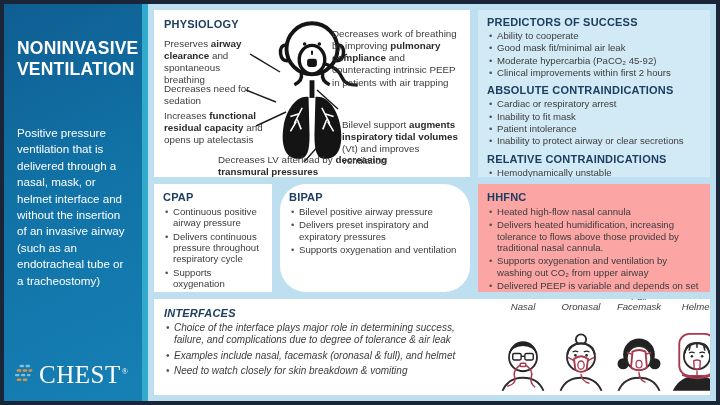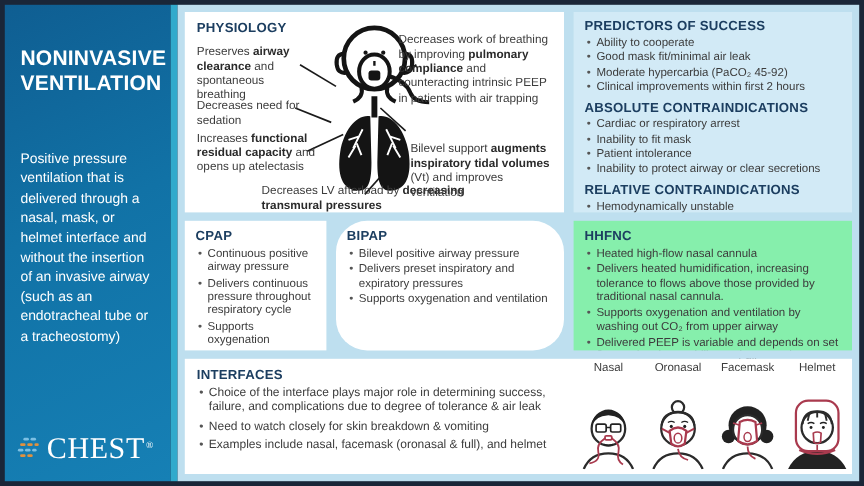--- a/index.html
+++ b/index.html
@@ -24,21 +24,21 @@
   .logo-text{font-family:"Liberation Serif","DejaVu Serif",serif;font-size:25px;color:#fff;letter-spacing:.5px;}
   .logo-reg{font-size:8px;vertical-align:super;margin-left:1px;}
   
   .main{
     flex:1;background:#bedfef;padding:6px;box-sizing:border-box;
     display:grid;grid-template-columns:118px 190px 232px;
     grid-template-rows:167px 108px 1fr;gap:7px 8px;
   }
   .panel{background:#ffffff;box-sizing:border-box;padding:7px 9px;overflow:hidden;}
   .panel-blue{background:#d2eaf6;}
-  .panel-paleblue{background:#86efac;}
+  .panel-paleblue{background:#fca5a5;}
   .panel-title{font-size:11px;font-weight:bold;color:#1c3e60;margin:0 0 3px 0;letter-spacing:.2px;}
   .bullets{margin:0;padding:0;list-style:none;font-size:9.6px;color:#3c3c3c;line-height:1.18;}
   .bullets li{position:relative;padding-left:10px;margin-bottom:2px;}
   .bullets li::before{content:"•";position:absolute;left:2px;top:0;color:#555;}
   
   .physio{grid-column:1/3;grid-row:1;position:relative;padding:0;}
   .physio .panel-title{position:absolute;left:10px;top:8px;}
   .note{position:absolute;font-size:9.8px;color:#3c3c3c;line-height:1.24;}
   .note b{color:#2a2a2a;}
   .physio-lines{position:absolute;left:0;top:0;width:100%;height:100%;pointer-events:none;}
@@ -46,21 +46,21 @@
   
   .pred{grid-column:3;grid-row:1;padding-top:6px;}
   .pred .panel-title{margin:6px 0 2px 0;}
   .pred .panel-title:first-child{margin-top:0;}
   .pred .bullets li{margin-bottom:1px;}
   
   .cpap{grid-column:1;grid-row:2;}
   .bipap{grid-column:2;grid-row:2;border-radius:26px;}
   .hhfnc{grid-column:3;grid-row:2;}
   
-  .ifaces{grid-column:1/4;grid-row:3;display:flex;gap:10px;padding:8px 10px 4px 10px;}
+  .ifaces{grid-column:1/4;grid-row:3;display:flex;gap:26px;padding:8px 10px 4px 10px;font-style:italic;}
   .ifaces-text{width:300px;flex:0 0 300px;}
   .ifaces-text .bullets{font-size:10px;}
   .ifaces-text .bullets li{margin-bottom:4px;}
   .masks{flex:1;display:flex;justify-content:space-between;align-items:flex-end;padding:0 4px;}
   .mask-fig{display:flex;flex-direction:column;align-items:center;width:58px;}
   .mask-label{font-size:9.6px;color:#3c3c3c;text-align:center;line-height:1.12;margin-bottom:16px;}
   .mask-fig svg{display:block;}
 </style>
 </head>
 <body>
@@ -194,22 +194,22 @@
         <li>Supports oxygenation and ventilation by washing out CO₂ from upper airway</li>
         <li>Delivered PEEP is variable and depends on set flow and patients' ability to close mouth</li>
       </ul>
     </div>
 
     <div class="panel ifaces">
       <div class="ifaces-text">
         <h3 class="panel-title">INTERFACES</h3>
         <ul class="bullets">
           <li>Choice of the interface plays major role in determining success, failure, and complications due to degree of tolerance &amp; air leak</li>
+          <li>Examples include nasal, facemask (oronasal &amp; full), and helmet</li>
           <li>Need to watch closely for skin breakdown &amp; vomiting</li>
-          <li>Examples include nasal, facemask (oronasal &amp; full), and helmet</li>
         </ul>
       </div>
 
       <div class="masks">
 
         <div class="mask-fig">
           <div class="mask-label">Nasal</div>
           <svg width="56" height="62" viewBox="0 0 60 66">
             <path d="M8 66 Q14 52 30 52 Q46 52 52 66" fill="none" stroke="#2b2b2b" stroke-width="2"></path>
             <circle cx="30" cy="30" r="15" fill="#fff" stroke="#2b2b2b" stroke-width="2"></circle>

